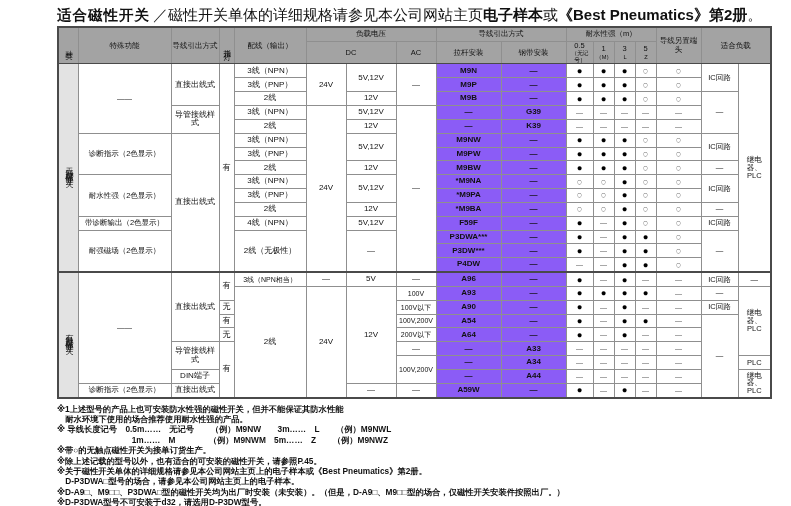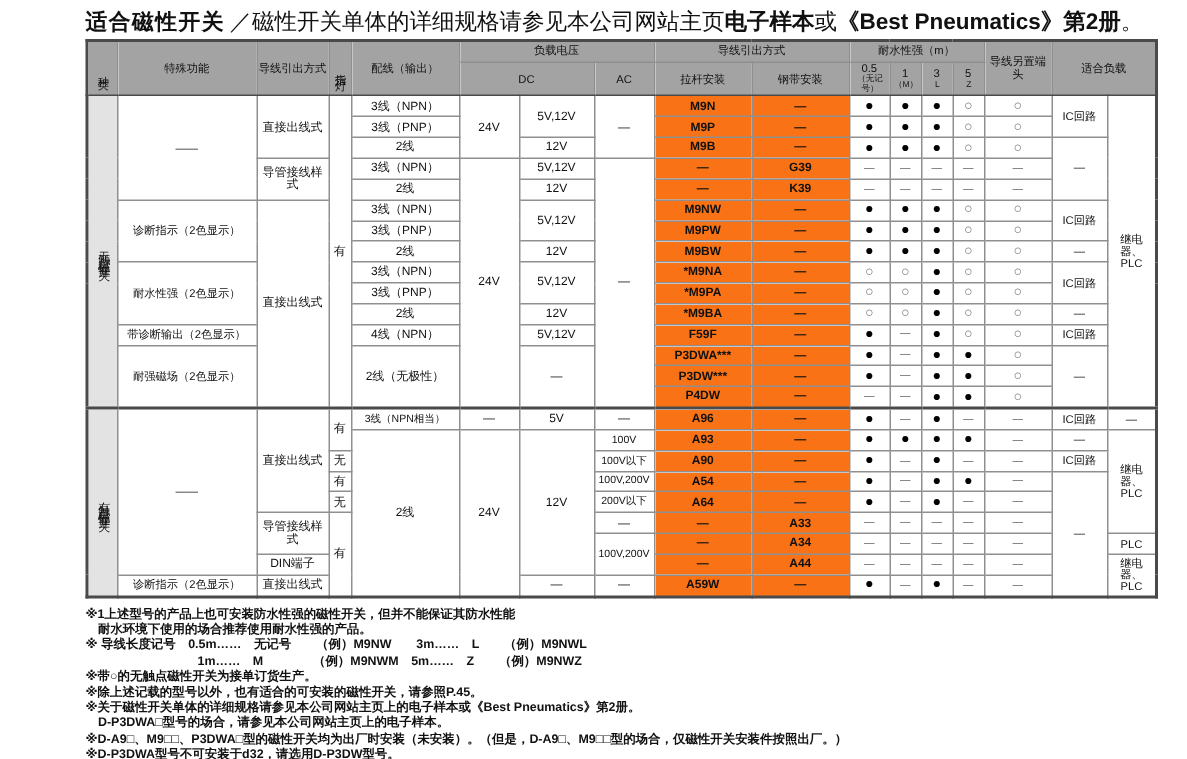--- a/index.html
+++ b/index.html
@@ -11,21 +11,21 @@
   .title-note b{font-weight:bold;}
   table{border-collapse:collapse;table-layout:fixed;width:713px;margin-top:2px;border:2px solid #4a4a4a;}
   th,td{border:1px solid #8f8f8f;padding:0 1px;text-align:center;vertical-align:middle;overflow:hidden;}
   th{background:#a3a3a3;font-weight:normal;font-size:7.5px;line-height:1.1;}
   thead tr:first-child th{height:13px;}
   thead tr:nth-child(2) th{height:17px;}
   thead tr:last-child th,thead th[rowspan="2"]{border-bottom:1.5px solid #4a4a4a;margin-left:43px;}
   tbody td{height:12.85px;font-size:8px;line-height:1.05;background:#fff;}
   td.vert,th.vert{writing-mode:vertical-rl;text-orientation:upright;letter-spacing:2px;}
   td.vert{background:#e3e3e3;font-size:8px;}
-  td.m{background:#f97316;font-weight:bold;font-size:8px;}
+  td.m{background:#8b5cf6;font-weight:bold;font-size:8px;}
   td.s1{font-size:9.5px;color:#000;}
   td.s0{font-size:9.5px;color:#777;}
   td.sd{font-size:7px;color:#555;}
   td.sm{font-size:7px;}
   td.ld{font-size:7.5px;}
   td.sp{font-size:7.5px;}
   .subhead .v{font-size:7.5px;}
   .subhead .s{font-size:6px;transform:scale(.95);}
   tbody tr.sec td{border-top:2px solid #4a4a4a;}
   .foot{margin-top:5px;font-size:8.3px;line-height:1.26;white-space:pre-wrap;}

